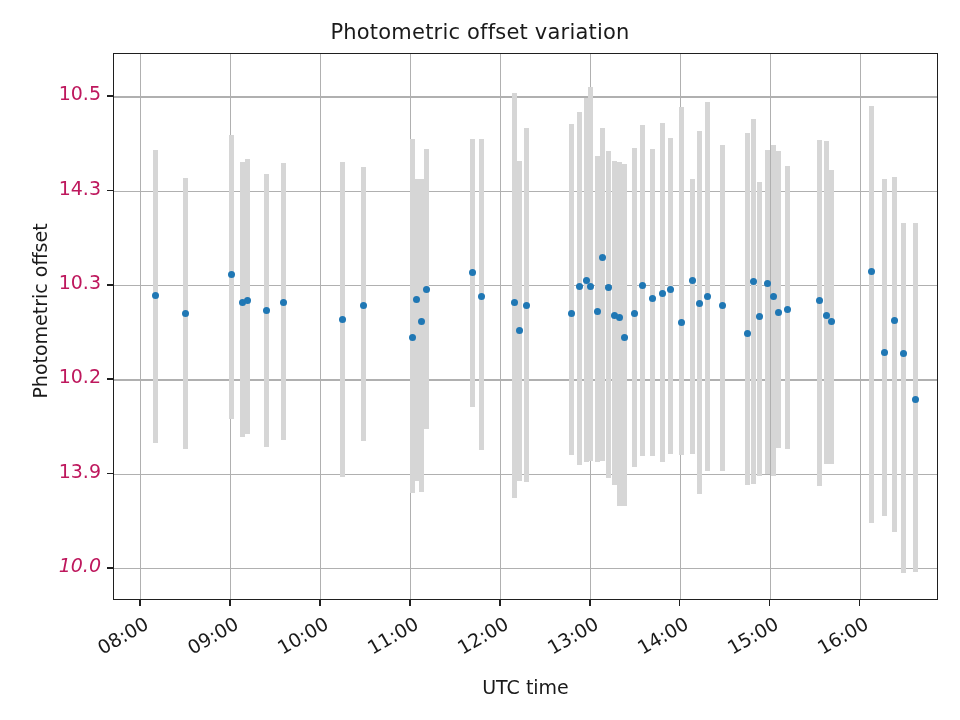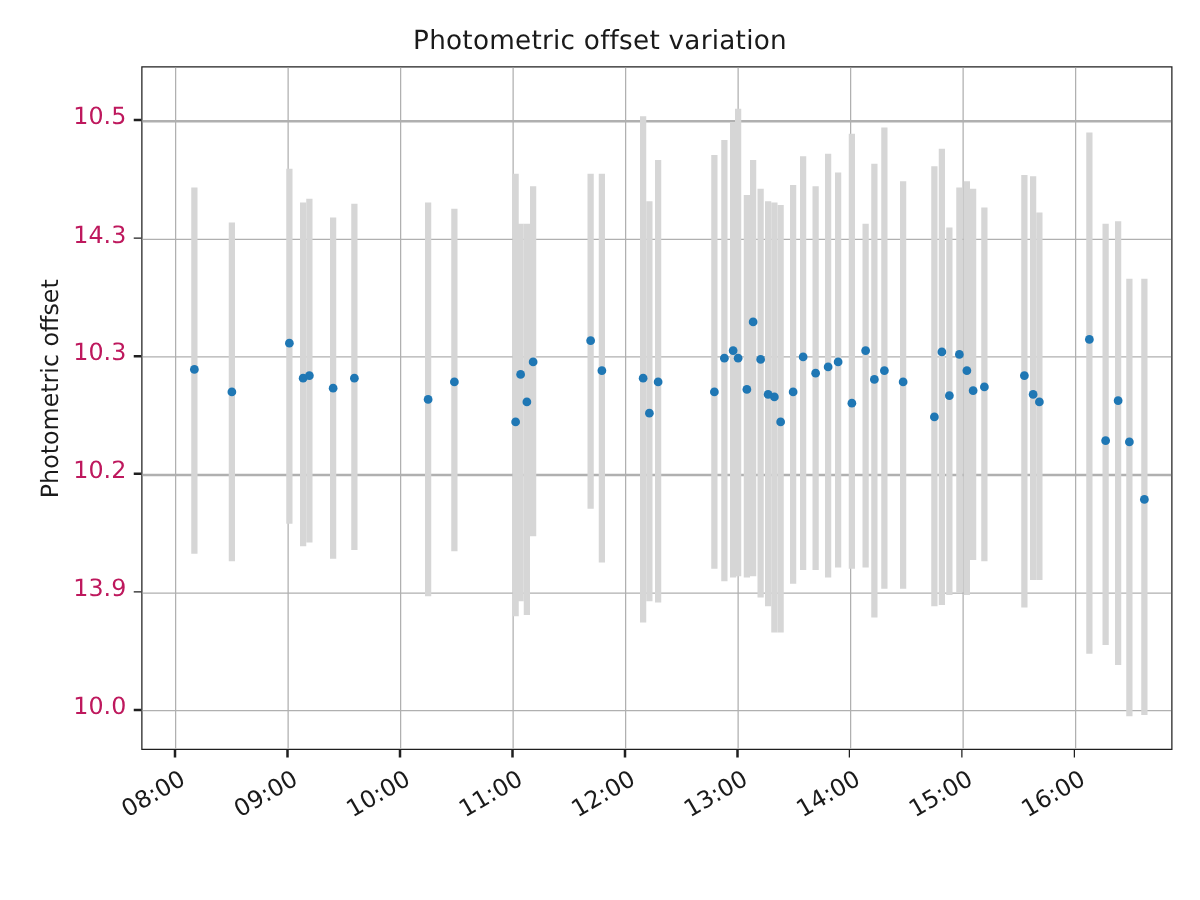--- a/index.html
+++ b/index.html
@@ -248,21 +248,21 @@
         <div class="pt" style="left: 757.525px; top: 217.857px; background: rgb(31, 119, 180);"></div>
         <div class="pt" style="left: 770.12px; top: 298.021px; background: rgb(31, 119, 180);"></div>
         <div class="pt" style="left: 780.016px; top: 266.898px; background: rgb(31, 119, 180);"></div>
         <div class="pt" style="left: 789.013px; top: 299.907px; background: rgb(31, 119, 180);"></div>
         <div class="pt" style="left: 801.609px; top: 345.176px; background: rgb(31, 119, 180);"></div>
       </div>
   </div>
 
   <div id="ytick-layer">
       <div class="ytick-mark" style="top: 566.991px;"></div>
-      <div class="ytick-label" style="right: 859px; top: 553.991px;">10.0</div>
+      <div class="ytick-label" style="right: 859px; top: 553.991px; font-style: italic;">10.0</div>
       <div class="ytick-mark" style="top: 472.681px;"></div>
       <div class="ytick-label" style="right: 859px; top: 459.681px;">13.9</div>
       <div class="ytick-mark" style="top: 378.371px;"></div>
       <div class="ytick-label" style="right: 859px; top: 365.371px;">10.2</div>
       <div class="ytick-mark" style="top: 284.06px;"></div>
       <div class="ytick-label" style="right: 859px; top: 271.06px;">10.3</div>
       <div class="ytick-mark" style="top: 189.75px;"></div>
       <div class="ytick-label" style="right: 859px; top: 176.75px;">14.3</div>
       <div class="ytick-mark" style="top: 95.4397px;"></div>
       <div class="ytick-label" style="right: 859px; top: 82.4397px;">10.5</div>
@@ -282,14 +282,15 @@
       <div class="xtick-label" style="left: 520.927px; top: 612px; width: 70px;">13:00</div>
       <div class="xtick-mark" style="left: 678.894px;"></div>
       <div class="xtick-label" style="left: 610.894px; top: 612px; width: 70px;">14:00</div>
       <div class="xtick-mark" style="left: 768.862px;"></div>
       <div class="xtick-label" style="left: 700.862px; top: 612px; width: 70px;">15:00</div>
       <div class="xtick-mark" style="left: 858.829px;"></div>
       <div class="xtick-label" style="left: 790.829px; top: 612px; width: 70px;">16:00</div>
     </div>
 
   <div id="ylabel">Photometric offset</div>
+  <div id="xlabel">UTC time</div>
 
 </div>
 
 </body></html>

